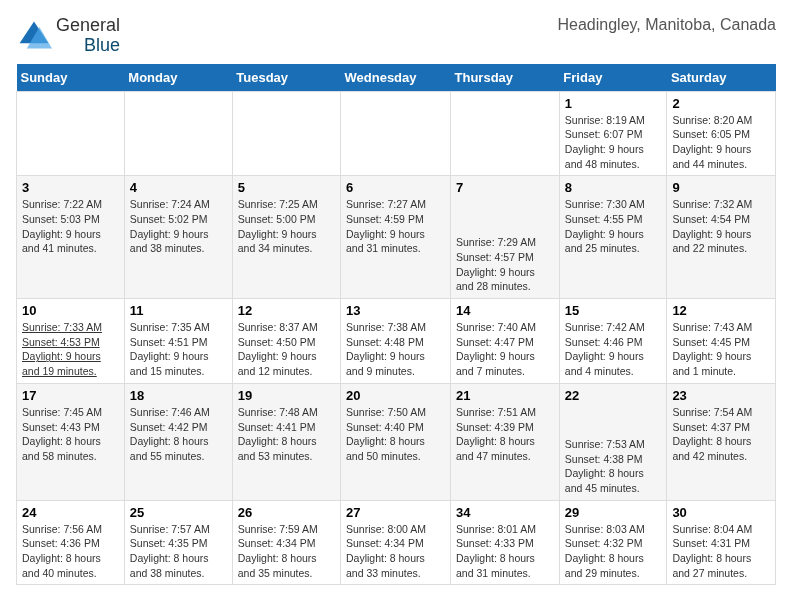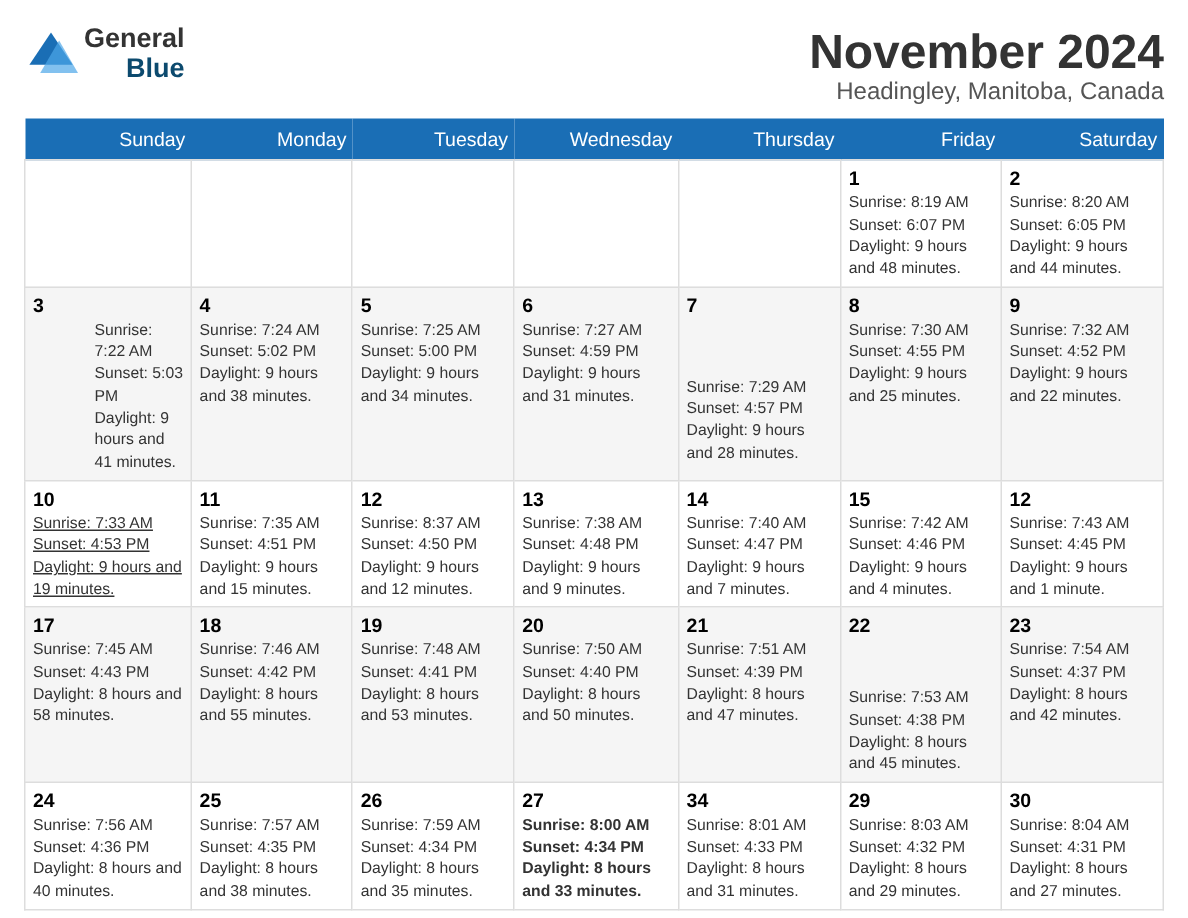--- a/index.html
+++ b/index.html
@@ -16,21 +16,21 @@
       align-items: flex-start;
       margin-bottom: 8px;
     }
     .logo {
       display: flex;
       align-items: center;
       gap: 4px;
     }
     .logo-text {
       font-size: 18px;
-      font-weight: bold;
+      font-weight: normal;
       color: #333;
       line-height: 1.1;
     }
     .logo-blue { color: #0c4a6e; text-align: right; }
     .logo-icon {
       width: 36px;
       height: 36px;
     }
     .title-block { text-align: right; }
     .main-title {
@@ -44,23 +44,23 @@
     }
     table {
       width: 100%;
       border-collapse: collapse;
       font-size: 11px;
     }
     thead tr th {
       background: #1a6eb5;
       color: #fff;
       padding: 6px 4px;
-      text-align: right;
+      text-align: left;
       font-size: 13px;
-      font-weight: normal;
+      font-weight: bold;
     }
     tbody tr td {
       border: 1px solid #ddd;
       vertical-align: top;
       padding: 4px 5px;
       width: 113px;
       min-height: 80px;
       background: #fff;
     }
     tbody tr:nth-child(even) td {
@@ -89,21 +89,20 @@
     <svg class="logo-icon" viewBox="0 0 40 40">
       <polygon points="20,4 36,28 4,28" fill="#1a6eb5"></polygon>
       <polygon points="26,10 40,34 12,34" fill="#4da6e8" opacity="0.7"></polygon>
     </svg>
     <div class="logo-text">
       <div>General</div>
       <div class="logo-blue">Blue</div>
     </div>
   </div>
   <div class="title-block">
-    <div class="main-title">November 2024</div>
     <div class="subtitle">Headingley, Manitoba, Canada</div>
   </div>
 </div>
 
 <table>
   <thead>
     <tr>
     <th>Sunday</th>
         <th>Monday</th>
         <th>Tuesday</th>
@@ -129,21 +128,21 @@
         <td>
           <span class="day-num">2</span>
           <div class="day-info" style="white-space: pre-line;">Sunrise: 8:20 AM
 Sunset: 6:05 PM
 Daylight: 9 hours and 44 minutes.</div>
         </td>
       </tr>
       <tr>
         <td>
           <span class="day-num">3</span>
-          <div class="day-info" style="white-space: pre-line; margin-left: 41px;">Sunrise: 7:22 AM
+          <div class="day-info" style="white-space: pre-line;">Sunrise: 7:22 AM
 Sunset: 5:03 PM
 Daylight: 9 hours and 41 minutes.</div>
         </td>
         <td>
           <span class="day-num">4</span>
           <div class="day-info" style="white-space: pre-line;">Sunrise: 7:24 AM
 Sunset: 5:02 PM
 Daylight: 9 hours and 38 minutes.</div>
         </td>
         <td>
@@ -166,21 +165,21 @@
         </td>
         <td>
           <span class="day-num">8</span>
           <div class="day-info" style="white-space: pre-line;">Sunrise: 7:30 AM
 Sunset: 4:55 PM
 Daylight: 9 hours and 25 minutes.</div>
         </td>
         <td>
           <span class="day-num">9</span>
           <div class="day-info" style="white-space: pre-line;">Sunrise: 7:32 AM
-Sunset: 4:52 PM
+Sunset: 4:54 PM
 Daylight: 9 hours and 22 minutes.</div>
         </td>
       </tr>
       <tr>
         <td>
           <span class="day-num">10</span>
           <div class="day-info" style="white-space: pre-line; text-decoration: underline;">Sunrise: 7:33 AM
 Sunset: 4:53 PM
 Daylight: 9 hours and 19 minutes.</div>
         </td>
@@ -279,21 +278,21 @@
 Daylight: 8 hours and 38 minutes.</div>
         </td>
         <td>
           <span class="day-num">26</span>
           <div class="day-info" style="white-space: pre-line;">Sunrise: 7:59 AM
 Sunset: 4:34 PM
 Daylight: 8 hours and 35 minutes.</div>
         </td>
         <td>
           <span class="day-num">27</span>
-          <div class="day-info" style="white-space: pre-line; font-weight: bold;">Sunrise: 8:00 AM
+          <div class="day-info" style="white-space: pre-line;">Sunrise: 8:00 AM
 Sunset: 4:34 PM
 Daylight: 8 hours and 33 minutes.</div>
         </td>
         <td>
           <span class="day-num">34</span>
           <div class="day-info" style="white-space: pre-line;">Sunrise: 8:01 AM
 Sunset: 4:33 PM
 Daylight: 8 hours and 31 minutes.</div>
         </td>
         <td>

